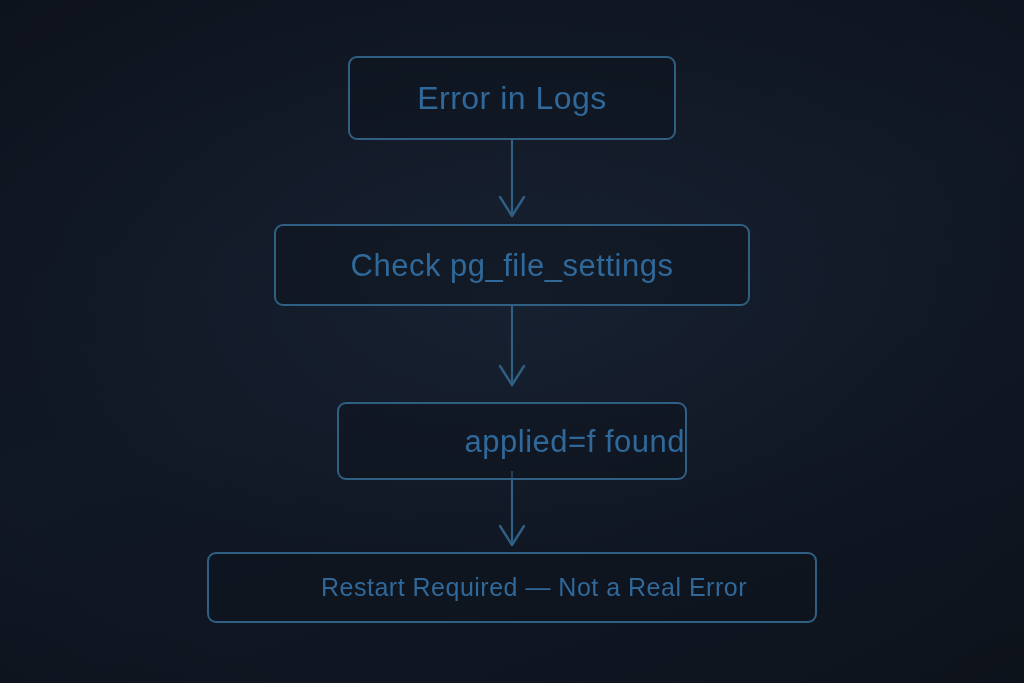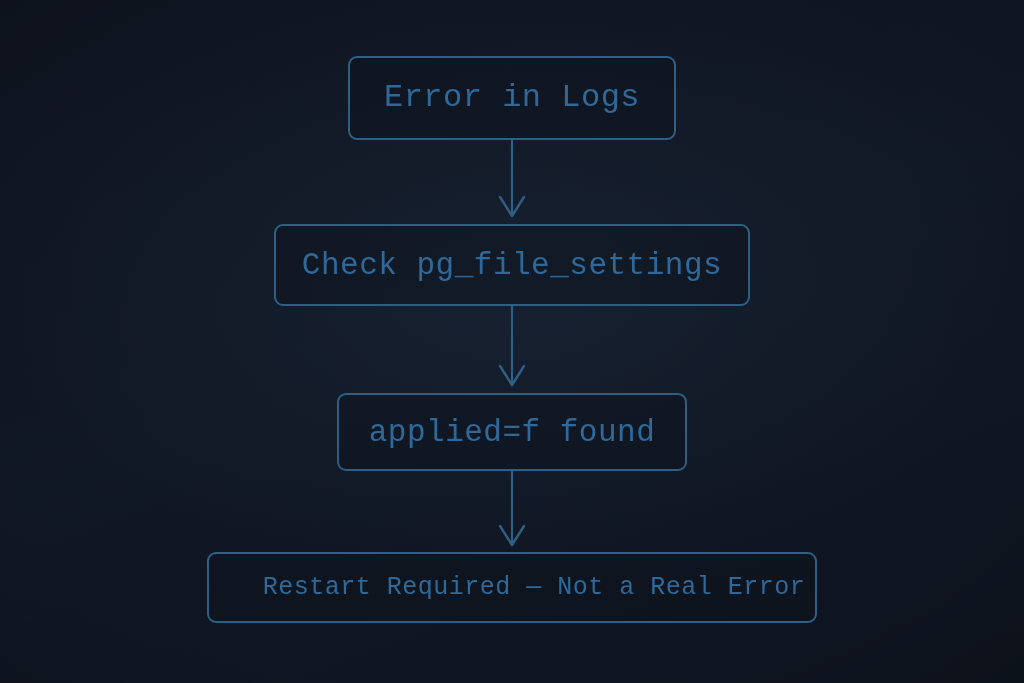--- a/index.html
+++ b/index.html
@@ -11,21 +11,21 @@
 
   #canvas {
     position: relative;
     width: 1024px;
     height: 683px;
     overflow: hidden;
     background-color: #101723;
     background-image:
       radial-gradient(ellipse 70% 60% at 50% 42%, rgba(28,40,58,0.55) 0%, rgba(16,23,35,0) 72%),
       linear-gradient(160deg, #0f1520 0%, #111825 48%, #0e141e 100%);
-    font-family: Liberation Mono, monospace;
+    font-family: Liberation Sans, sans-serif;
     -webkit-font-smoothing: antialiased;
   }
 
   
   #canvas::after {
     content: "";
     position: absolute;
     inset: 0;
     pointer-events: none;
     background: radial-gradient(ellipse 95% 95% at 50% 50%, rgba(0,0,0,0) 55%, rgba(0,0,0,0.30) 100%);
@@ -47,21 +47,21 @@
   }
 
   .node-label {
     display: block;
     line-height: 1;
   }
 
   
   #node-0 { left: 348px; top: 56px;  width: 328px; height: 84px;  font-size: 32px; }
   #node-1 { left: 274px; top: 224px; width: 476px; height: 82px;  font-size: 31px; text-align: right; }
-  #node-2 { left: 337px; top: 393px; width: 350px; height: 78px;  font-size: 31px; }
+  #node-2 { left: 337px; top: 402px; width: 350px; height: 78px;  font-size: 31px; justify-content: flex-end; }
   #node-3 { left: 207px; top: 552px; width: 610px; height: 71px;  font-size: 25px; padding-left: 44px; }
 
   .connector {
     position: absolute;
     left: 0;
     top: 0;
     width: 1024px;
     height: 683px;
     z-index: 1;
     overflow: visible;

